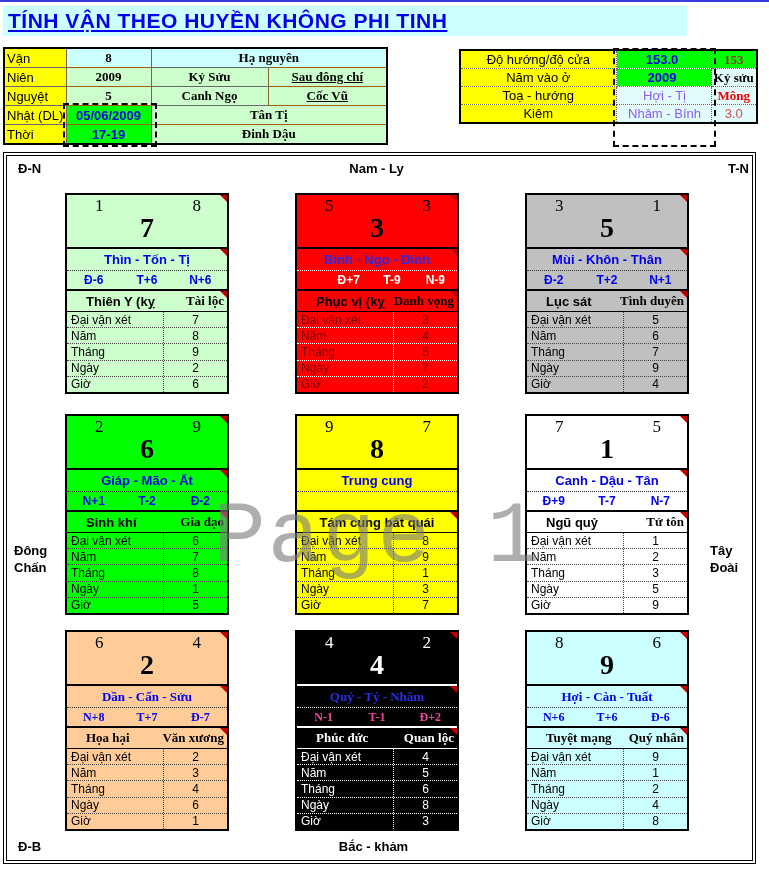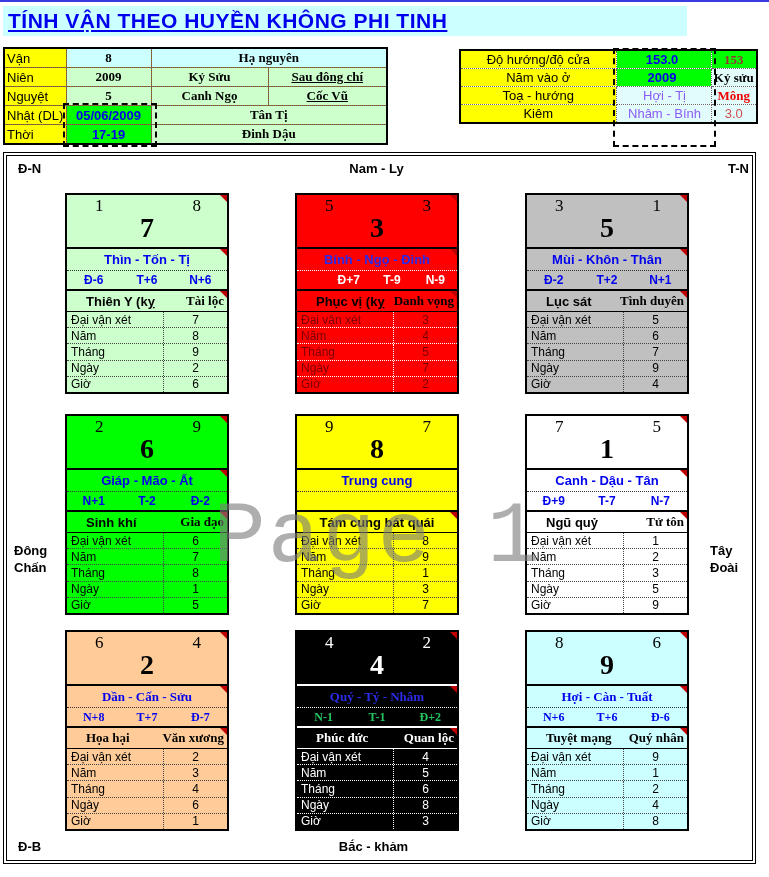--- a/index.html
+++ b/index.html
@@ -80,21 +80,21 @@
   .c-tm .dlabel,.c-tm .dval{color:#7A0000;}
   .c-tm .drow,.c-tm .dval{border-color:#FFF;}
   .c-tm .namerow{color:#2A2AE8;} .c-tm .coderow{color:#ffffff;border-color:#FFF;padding-left:30px;}
   .c-tr{background:#C0C0C0;}
   .c-ml{background:#00FF00;}
   .c-mc{background:#FFFF00;}
   .c-mr{background:#FFFFFF;}
   .c-bl{background:#FFCC99;}
   .c-bm{background:#000000;color:#FFF;}
   .c-bm .namerow{color:#2B2BE8;border-color:#FFF;}
-  .c-bm .coderow{color:#22c55e;border-color:#FFF;}
+  .c-bm .coderow{color:#ec4899;border-color:#FFF;}
   .c-bm .headrow{color:#FFF;border-color:#FFF;}
   .c-bm .drow,.c-bm .dval{border-color:#FFF;}
   .c-br{background:#CCFFFF;}
   .serif-theme .namerow,.serif-theme .coderow,.serif-theme .hl{font-family:"Liberation Serif",serif;}
 
   #watermark{position:absolute;left:213px;top:488px;z-index:30;pointer-events:none;
              font-size:88px;color:rgba(125,125,125,0.62);letter-spacing:2px;
              font-family:Liberation Mono, monospace;}
 </style>
 </head>

